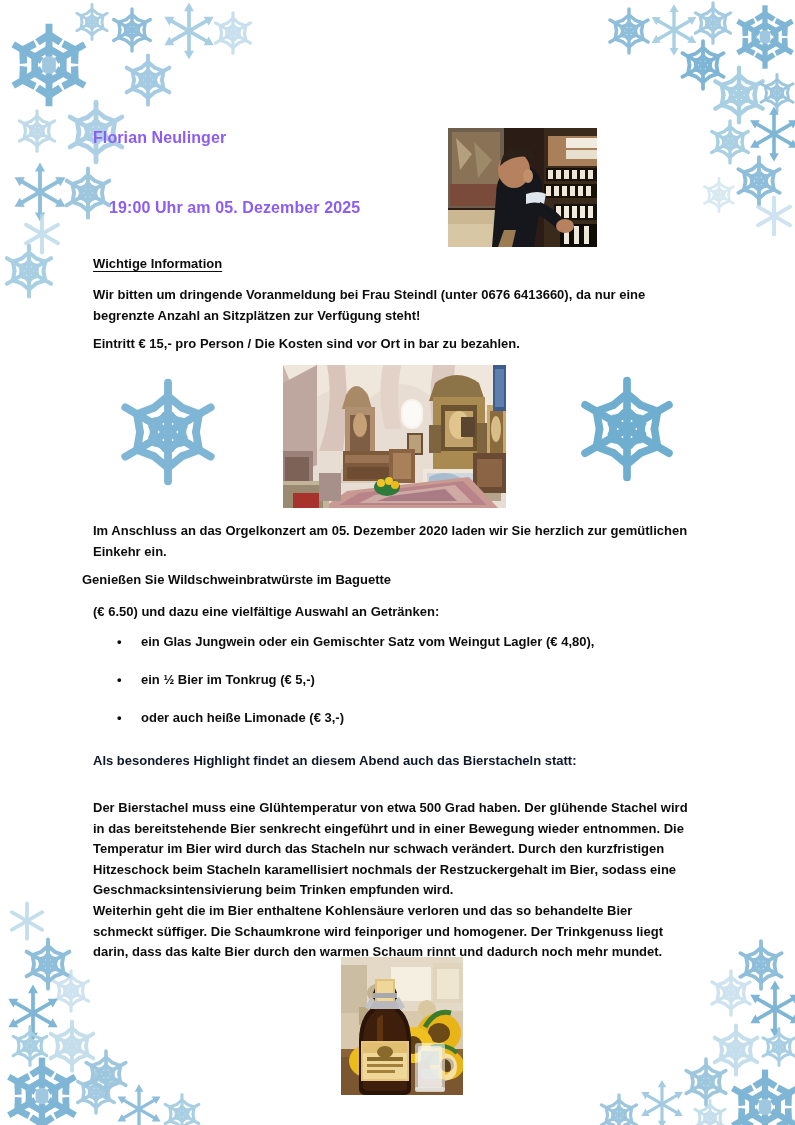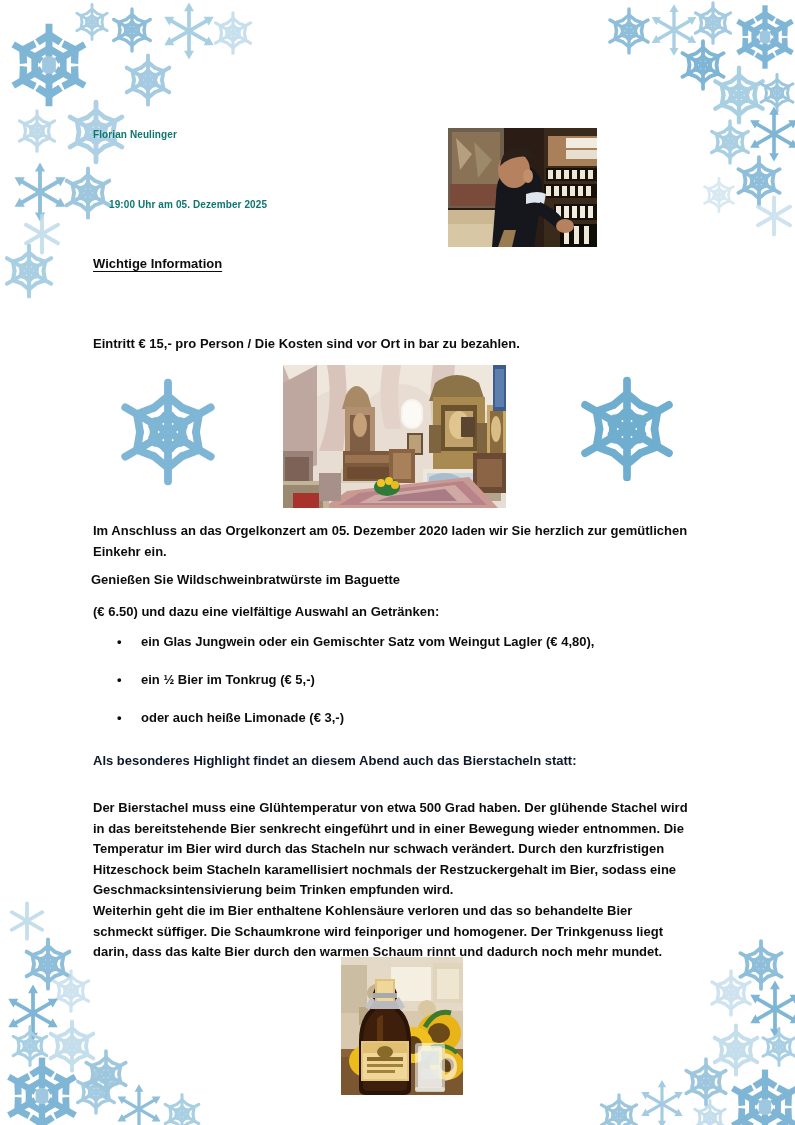--- a/index.html
+++ b/index.html
@@ -31,23 +31,23 @@
   #content {
     position: absolute;
     left: 0; top: 0;
     width: 795px;
     height: 1125px;
   }
 
   .txt-block { position: absolute; }
 
   .title-line {
-    color: #0f766e;
+    color: #8b5cf6;
     font-weight: bold;
-    font-size: 10px;
+    font-size: 16px;
     letter-spacing: 0.1px;
     white-space: nowrap;
   }
 
   .sec-head {
     font-size: 13px;
     font-weight: bold;
     color: #0d0d0d;
     text-decoration: underline;
     text-underline-offset: 2.5px;
@@ -506,20 +506,21 @@
         <ellipse cx="80" cy="48" rx="5" ry="7" fill="#c18f69"></ellipse>
         <path d="M78 66 q12 -4 20 0 l-2 10 q-10 -3 -18 0 Z" fill="#dfe5ec"></path>
         <path d="M92 74 q14 6 24 18 l-6 10 q-12 -12 -22 -16 Z" fill="#15171c"></path>
         <ellipse cx="117" cy="98" rx="9" ry="7" fill="#b6815f"></ellipse>
         <path d="M56 102 l-6 17 h14 l4 -17 Z" fill="#9a7b52"></path>
       </svg>
     </div>
 
     <div class="txt-block sec-head" style="left:93px;top:256px;">Wichtige Information</div>
 
+    <div class="txt-block para" style="left:93px;top:285px;">Wir bitten um dringende Voranmeldung bei Frau Steindl (unter 0676 6413660), da nur eine begrenzte Anzahl an Sitzplätzen zur Verfügung steht!</div>
 
     <div class="txt-block para" style="left:93px;top:334px;">Eintritt € 15,- pro Person / Die Kosten sind vor Ort in bar zu bezahlen.</div>
 
     <div class="photo" style="left:283px;top:365px;width:223px;height:143px;">
       <svg width="223" height="143" viewBox="0 0 223 143">
         <rect width="223" height="143" fill="#e8ddd2"></rect>
         <path d="M0 0 H223 V70 Q190 18 150 34 Q120 4 86 34 Q50 10 22 44 Q8 56 0 74 Z" fill="#efe6dc"></path>
         <path d="M44 0 Q52 44 36 86 L60 86 Q66 40 62 0 Z" fill="#d8c4bb"></path>
         <path d="M150 0 Q144 40 152 80 L176 80 Q168 38 172 0 Z" fill="#dccac0"></path>
         <path d="M0 0 Q22 46 14 98 L0 104 Z" fill="#c9b3ab"></path>
@@ -571,21 +572,21 @@
         <circle cx="106" cy="116" r="4" fill="#f2c327"></circle>
         <circle cx="112" cy="120" r="4" fill="#eeb81f"></circle>
         <rect x="36" y="108" width="22" height="28" fill="#a8908a"></rect>
         <rect x="210" y="0" width="13" height="46" fill="#3d5e8c"></rect>
         <rect x="212" y="4" width="9" height="38" fill="#5d7fae"></rect>
       </svg>
     </div>
 
     <div class="txt-block para" style="left:93px;top:521px;">Im Anschluss an das Orgelkonzert am 05. Dezember 2020 laden wir Sie herzlich zur gemütlichen Einkehr ein.</div>
 
-    <div class="txt-block para" style="left:91px;top:570px;">Genießen Sie Wildschweinbratwürste im Baguette</div>
+    <div class="txt-block para" style="left:82px;top:570px;">Genießen Sie Wildschweinbratwürste im Baguette</div>
 
     <div class="txt-block para" style="left:93px;top:602px;">(€ 6.50) und dazu eine vielfältige Auswahl an Getränken:</div>
 
     <ul class="drinks txt-block" style="left:93px;top:632px;">
       <li>
         <span class="bullet">•</span>
         <span>ein Glas Jungwein oder ein Gemischter Satz vom Weingut Lagler (€ 4,80),</span>
       </li>
       <li>
         <span class="bullet">•</span>

